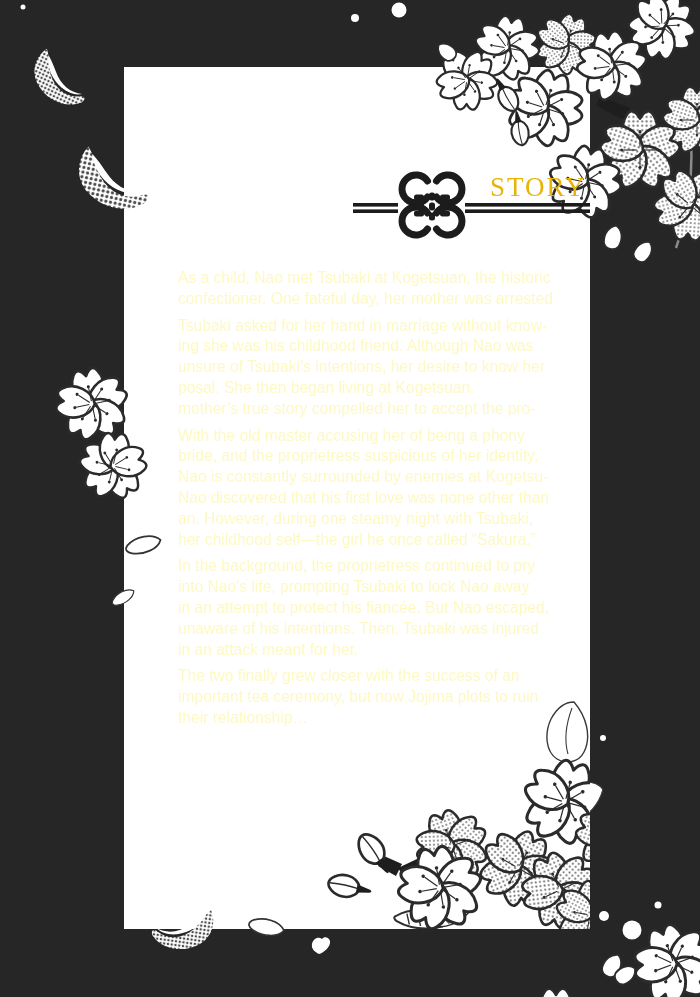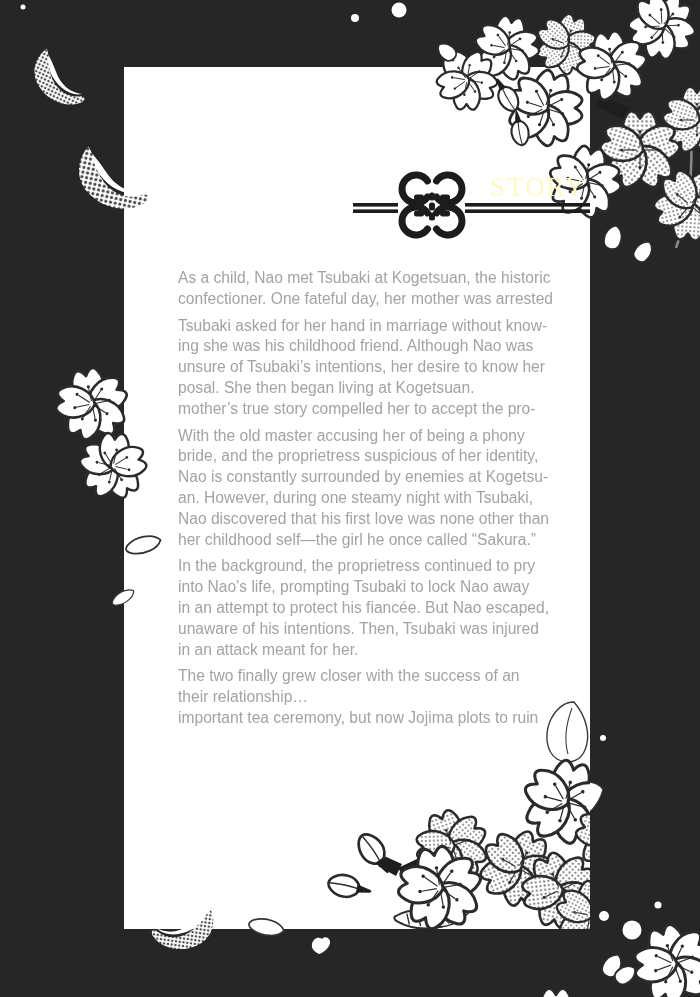--- a/index.html
+++ b/index.html
@@ -2,22 +2,22 @@
 <html><head>
 <meta charset="utf-8">
 <style>
   html,body { margin:0; padding:0; background:#111; }
   .stage { position:relative; width:700px; height:997px; background:#262626; overflow:hidden;
            font-family:"Liberation Sans", sans-serif; }
   .card { position:absolute; left:124px; top:67px; width:466px; height:862px; background:#ffffff; }
   svg.deco { position:absolute; left:0; top:0; width:700px; height:997px; pointer-events:none; }
   .knot-svg { position:absolute; left:353px; top:162px; width:240px; height:86px; }
   .story-title { position:absolute; left:490px; top:172px; font-family:"Liberation Serif", serif;
-                 font-size:27px; letter-spacing:2px; color:#fef9c3; }
-  .story-text { position:absolute; left:178px; top:268px; width:404px; color:#a3a3a3;
+                 font-size:27px; letter-spacing:2px; color:#eab308; }
+  .story-text { position:absolute; left:178px; top:268px; width:404px; color:#fef9c3;
                 font-size:15.6px; line-height:20.8px; }
   .para { margin:0 0 6px 0; }
   .line { white-space:nowrap; height:20.8px; }
   .it { font-style:italic; }
 </style>
 </head>
 <body>
 
 <div class="stage">
 
@@ -222,31 +222,31 @@
       <div class="line">Tsubaki asked for her hand in marriage without know-</div>
       <div class="line">ing she was his childhood friend. Although Nao was</div>
       <div class="line">unsure of Tsubaki’s intentions, her desire to know her</div>
       <div class="line">posal. She then began living at Kogetsuan.</div>
       <div class="line">mother’s true story compelled her to accept the pro-</div>
     </div>
     <div class="para">
       <div class="line">With the old master accusing her of being a phony</div>
       <div class="line">bride, and the proprietress suspicious of her identity,</div>
       <div class="line">Nao is constantly surrounded by enemies at Kogetsu-</div>
+      <div class="line">Nao discovered that his first love was none other than</div>
       <div class="line">an. However, during one steamy night with Tsubaki,</div>
-      <div class="line">Nao discovered that his first love was none other than</div>
       <div class="line">her childhood self—the girl he once called “Sakura.”</div>
     </div>
     <div class="para">
       <div class="line">In the background, the proprietress continued to pry</div>
       <div class="line">into Nao’s life, prompting Tsubaki to lock Nao away</div>
       <div class="line">in an attempt to protect his fiancée. But Nao escaped,</div>
       <div class="line">unaware of his intentions. Then, Tsubaki was injured</div>
       <div class="line">in an attack meant for her.</div>
     </div>
     <div class="para">
       <div class="line">The two finally grew closer with the success of an</div>
+      <div class="line">important tea ceremony, but now Jojima plots to ruin</div>
       <div class="line">their relationship…</div>
-      <div class="line">important tea ceremony, but now Jojima plots to ruin</div>
     </div>
   </div>
 
 </div>
 
 </body></html>

